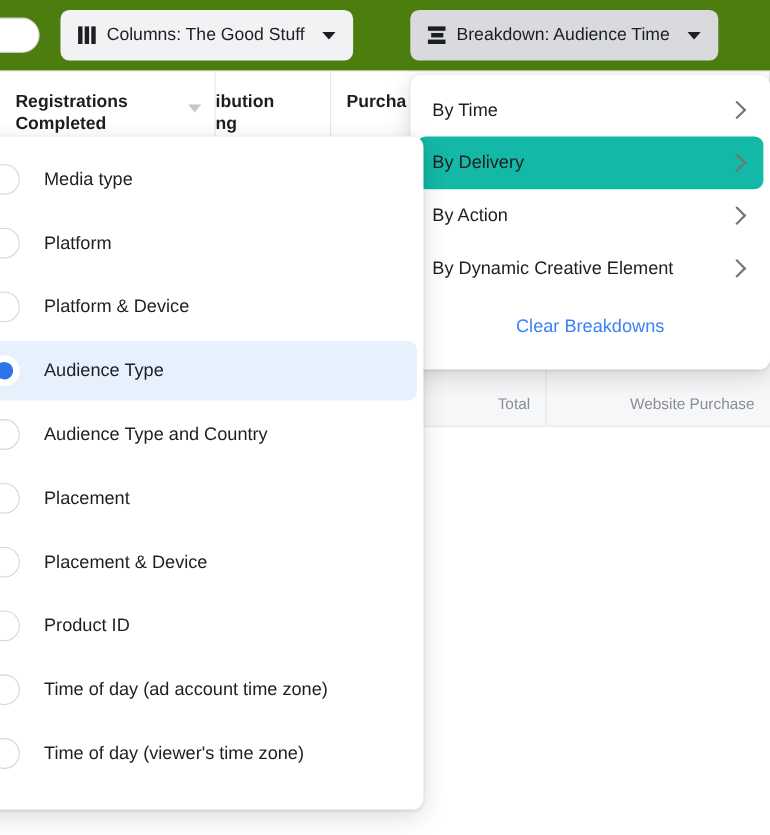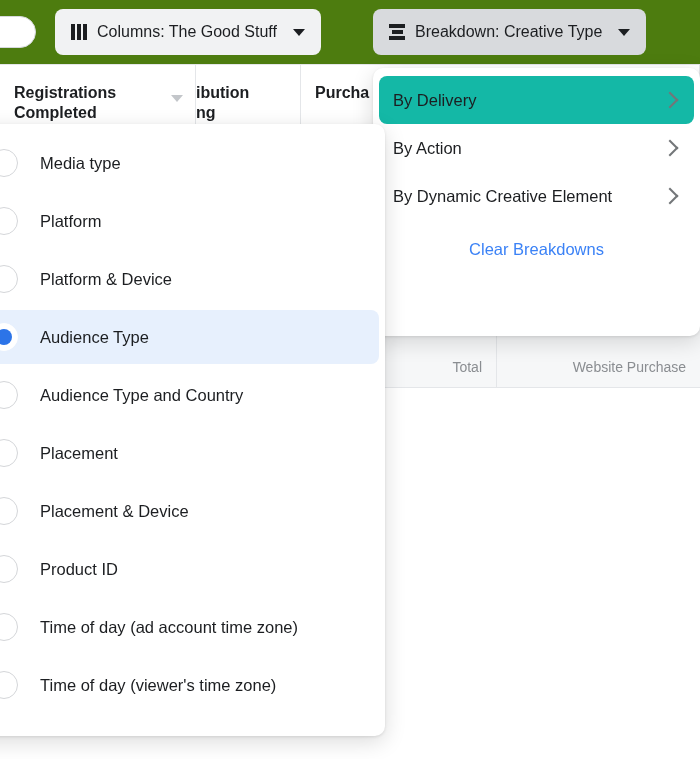--- a/index.html
+++ b/index.html
@@ -335,26 +335,30 @@
       <span>Columns: The Good Stuff</span>
       <span class="caret"></span>
     </div>
 
     <div class="tbtn active" id="breakdown-button">
       <span class="icon-breakdown">
           <i></i>
           <i></i>
           <i></i>
         </span>
-      <span>Breakdown: Creative Type</span>
+      <span>Breakdown: Audience Time</span>
       <span class="caret"></span>
     </div>
   </div>
 
   <div class="menu">
+    <div class="menu-item">
+      <span class="mlabel">By Time</span>
+      <span class="chev"></span>
+    </div>
     <div class="menu-item hovered">
       <span class="mlabel">By Delivery</span>
       <span class="chev"></span>
     </div>
     <div class="menu-item">
       <span class="mlabel">By Action</span>
       <span class="chev"></span>
     </div>
     <div class="menu-item">
       <span class="mlabel">By Dynamic Creative Element</span>

